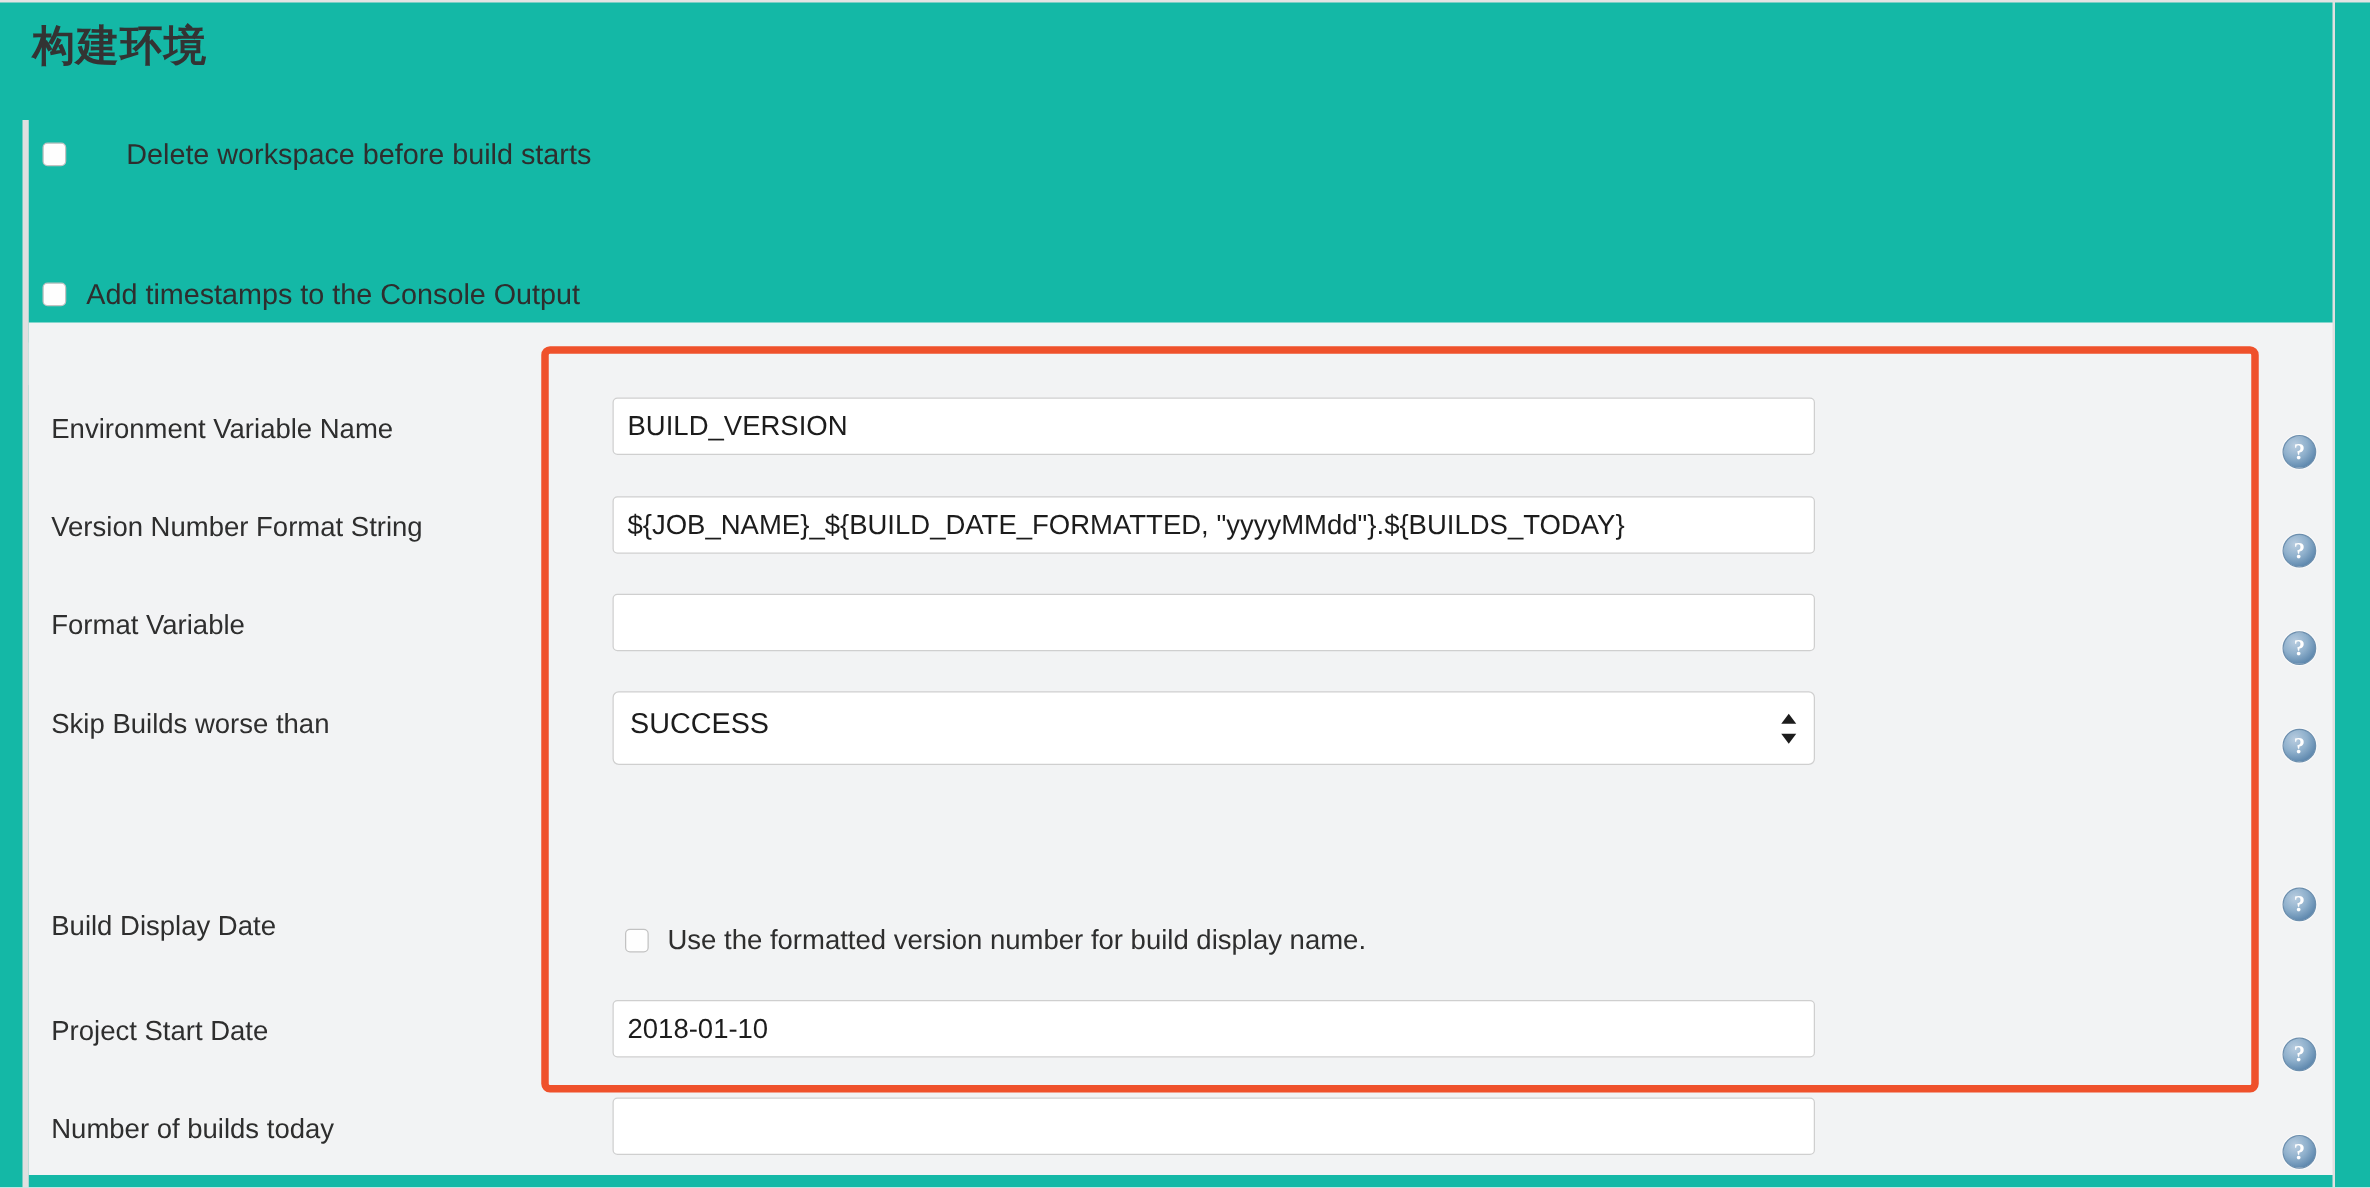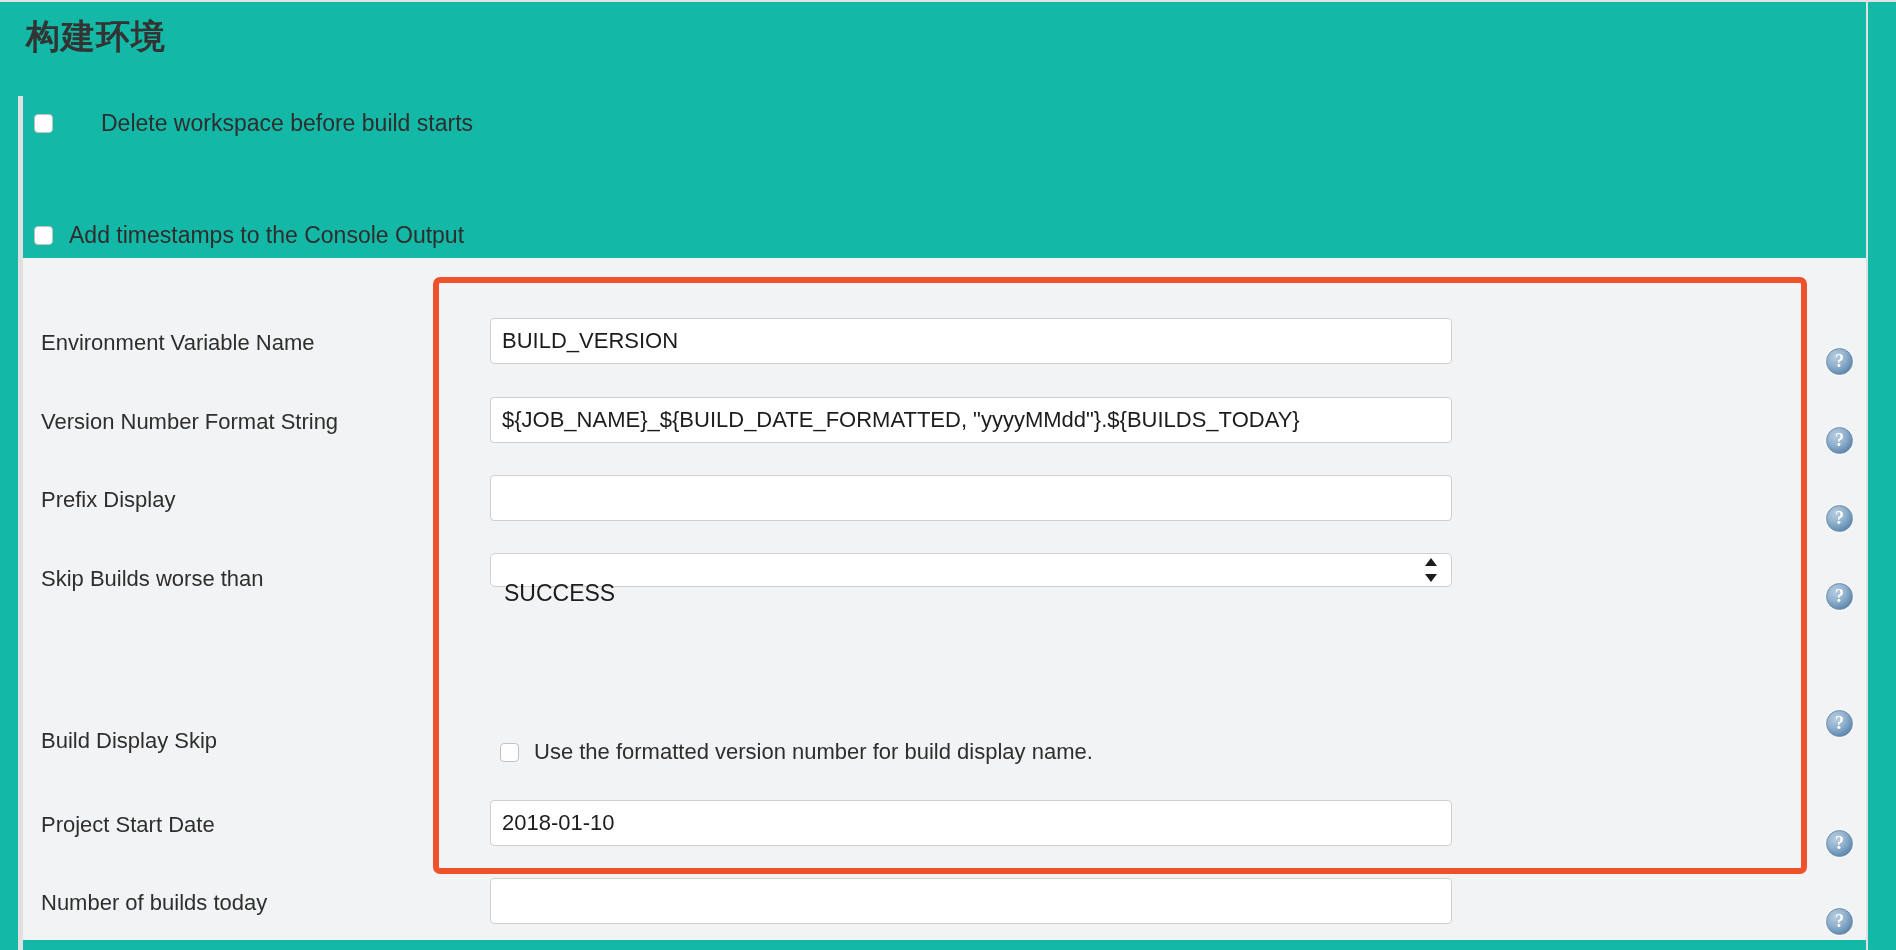--- a/index.html
+++ b/index.html
@@ -108,27 +108,27 @@
     color: #1c1c1c;
     padding: 0 11px;
     font-family: "Liberation Sans", sans-serif;
     line-height: 44px;
     outline: none;
   }
   .field-select {
     position: absolute;
     left: 490px;
     width: 962px;
-    height: 34px;
+    height: 59px;
     background: #fff;
     border: 1px solid #cfcfcf;
     border-radius: 5px;
     font-size: 23px;
     color: #1c1c1c;
-    padding: 16px 13px;
+    padding: 1px 13px;
     line-height: 46px;
   }
   .select-arrows {
     position: absolute;
     right: 13px; top: 50%;
     transform: translateY(-50%);
     width: 13px; height: 26px;
   }
   .select-arrows:before, .select-arrows:after {
     content: "";
@@ -233,37 +233,37 @@
   </div>
   <div class="help-icon" style="top:348px;">?</div>
 
   <div class="field-row" style="top:397px;">
     <div class="field-label" style="top:12px;">Version Number Format String</div>
     <input class="field-input" type="text" style="top: 0px;" value="${JOB_NAME}_${BUILD_DATE_FORMATTED, &quot;yyyyMMdd&quot;}.${BUILDS_TODAY}">
   </div>
   <div class="help-icon" style="top:427px;">?</div>
 
   <div class="field-row" style="top:475px;">
-    <div class="field-label" style="top:12px;">Prefix Display</div>
+    <div class="field-label" style="top:12px;">Format Variable</div>
     <input class="field-input" type="text" style="top: 0px;" value="">
   </div>
   <div class="help-icon" style="top:505px;">?</div>
 
   <div class="field-row" style="top:553px;">
     <div class="field-label" style="top:13px;">Skip Builds worse than</div>
     <div class="field-select" style="top:0;">
       <span>SUCCESS</span>
       <span class="select-arrows"></span>
     </div>
   </div>
   <div class="help-icon" style="top:583px;">?</div>
 
 
   <div class="field-row" style="top:723px;">
-    <div class="field-label" style="top:5px;">Build Display Skip</div>
+    <div class="field-label" style="top:5px;">Build Display Date</div>
     <div class="inner-chk-row" style="top:16px;">
       <span class="cbox"></span>
       <span class="inner-chk-label">Use the formatted version number for build display name.</span>
     </div>
   </div>
   <div class="help-icon" style="top:710px;">?</div>
 
   <div class="field-row" style="top:800px;">
     <div class="field-label" style="top:12px;">Project Start Date</div>
     <input class="field-input" type="text" style="top: 0px;" value="2018-01-10">

